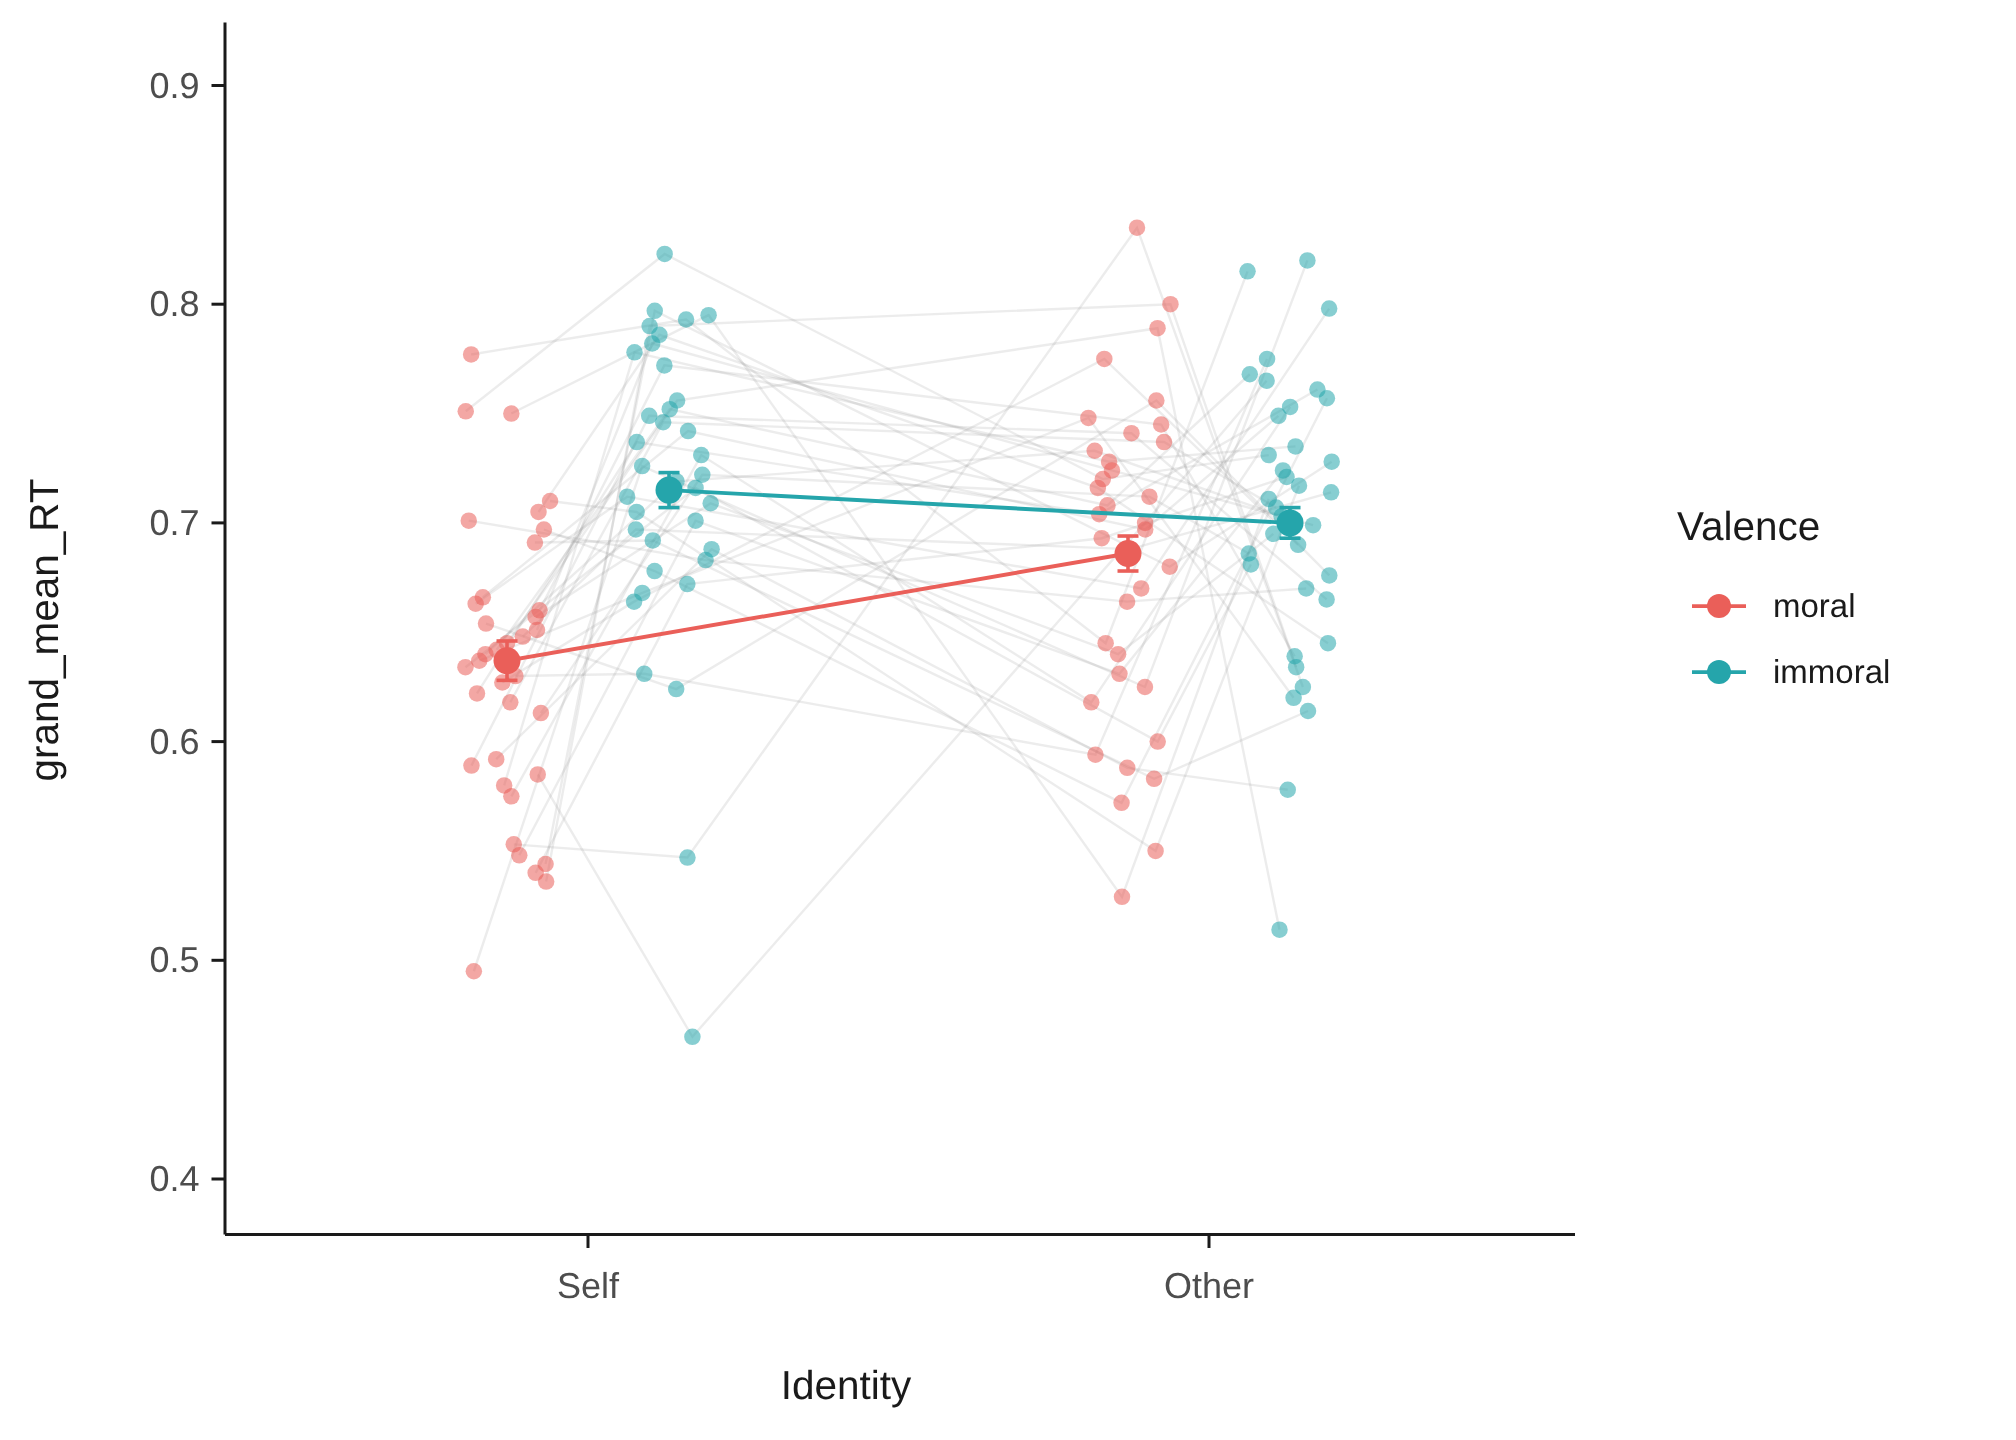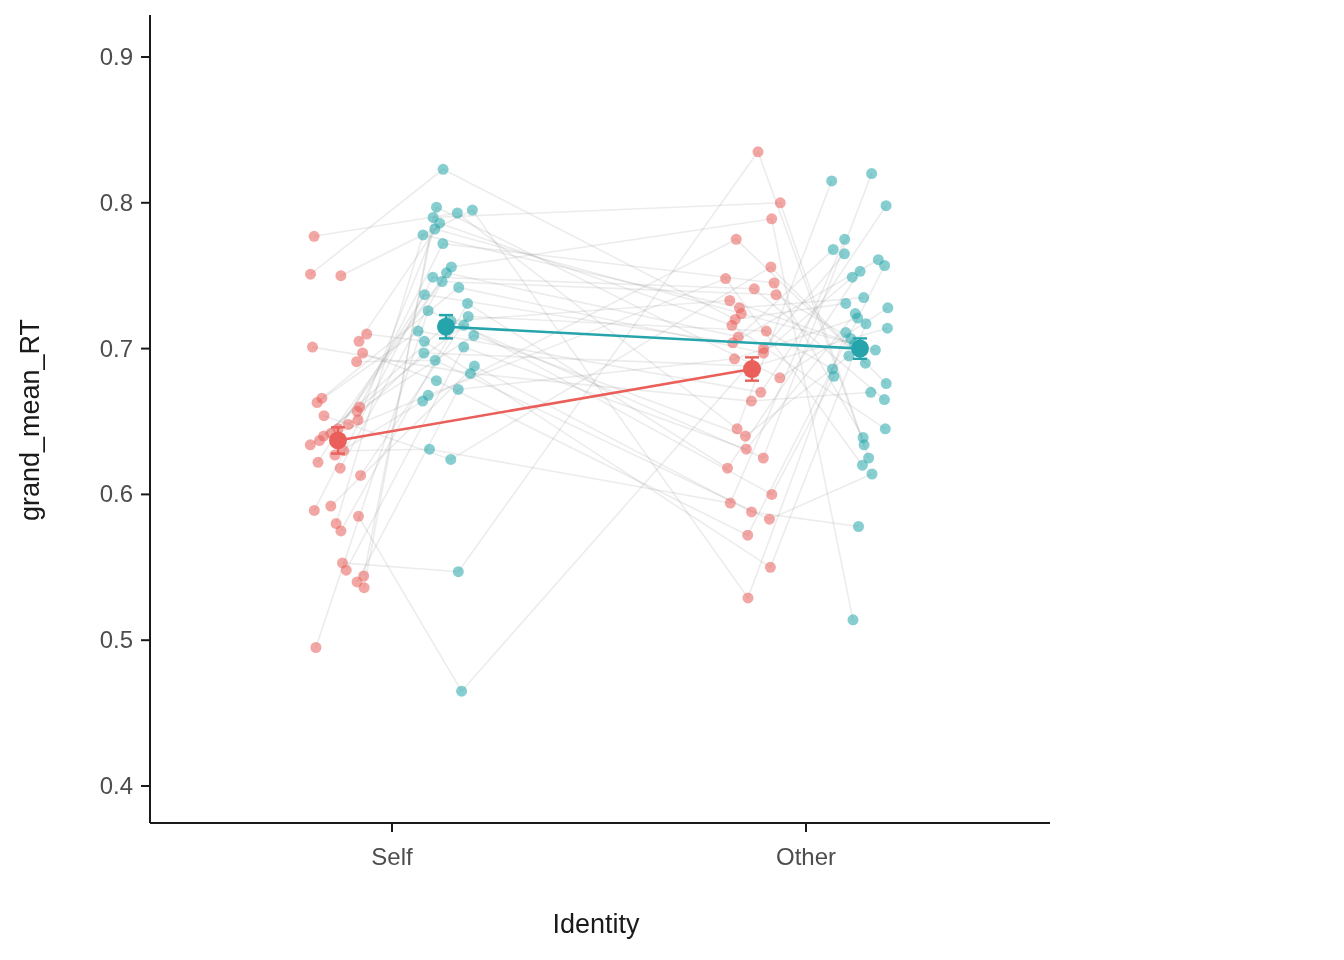--- a/index.html
+++ b/index.html
@@ -16,21 +16,21 @@
     position:absolute;
     color:#1a1a1a;
     font-size:27px;
     white-space:nowrap;
   }
   .y-title{
     left:30px;top:420px;
     transform:translate(-50%,-50%) rotate(-90deg);
   }
   .x-title{
-    left:596px;top:924px;
+    left:564px;top:924px;
     transform:translate(-50%,-50%);
   }
   .legend{
     position:absolute;
     left:1118px;top:336px;
     display:flex;flex-direction:column;
   }
   .legend-title{
     font-size:27px;color:#1a1a1a;margin-bottom:24px;
   }
@@ -280,14 +280,33 @@
         <text x="133" y="65" text-anchor="end" font-size="24" fill="#4d4d4d" font-family="Liberation Sans, sans-serif">0.9</text>
         <text x="392" y="865" text-anchor="middle" font-size="24" fill="#4d4d4d" font-family="Liberation Sans, sans-serif">Self</text>
         <text x="806" y="865" text-anchor="middle" font-size="24" fill="#4d4d4d" font-family="Liberation Sans, sans-serif">Other</text>
       </g>
     </svg>
 
   <div class="axis-title y-title">grand_mean_RT</div>
 
   <div class="axis-title x-title">Identity</div>
 
+  <div class="legend">
+    <div class="legend-title">Valence</div>
+
+    <div class="legend-item">
+      <svg class="legend-key" viewBox="0 0 40 26">
+        <line class="glyph-line" x1="2" y1="13" x2="38" y2="13" stroke="#EA5F59" stroke-width="2.5"></line>
+        <circle class="glyph-dot" cx="20" cy="13" r="8" fill="#EA5F59"></circle>
+      </svg>
+      <span class="legend-label">moral</span>
+    </div>
+
+    <div class="legend-item">
+      <svg class="legend-key" viewBox="0 0 40 26">
+        <line class="glyph-line" x1="2" y1="13" x2="38" y2="13" stroke="#25A5AB" stroke-width="2.5"></line>
+        <circle class="glyph-dot" cx="20" cy="13" r="8" fill="#25A5AB"></circle>
+      </svg>
+      <span class="legend-label">immoral</span>
+    </div>
+  </div>
 
 </div>
 
 </body></html>

